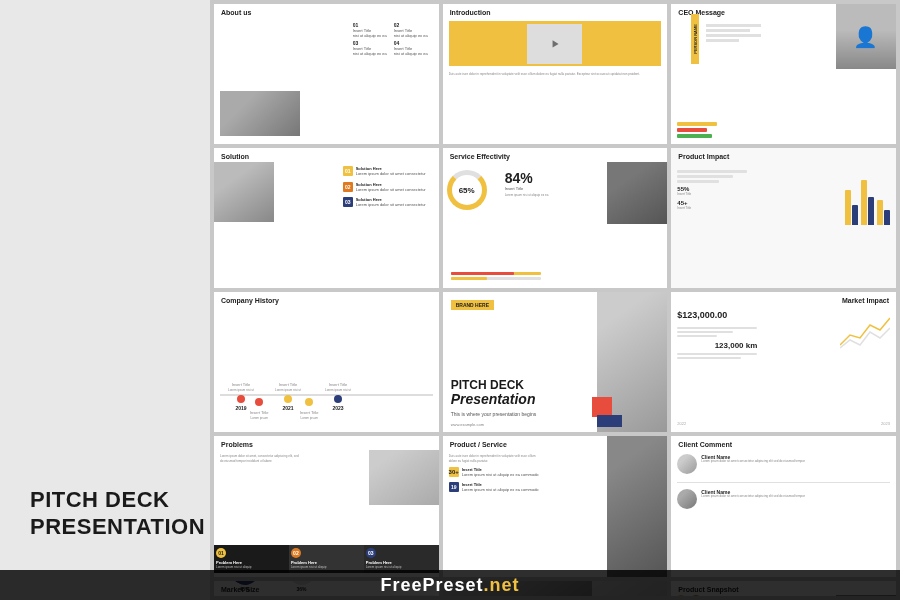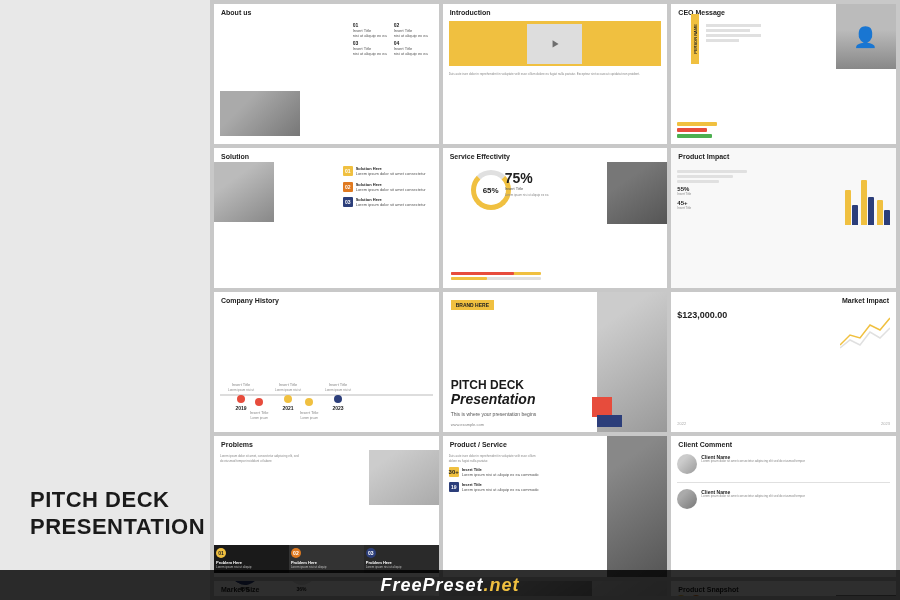--- a/index.html
+++ b/index.html
@@ -249,21 +249,21 @@
     .service-img {
       position: absolute;
       right: 0;
       top: 14px;
       width: 60px;
       height: 62px;
       background: linear-gradient(145deg, #777 30%, #555 100%);
     }
     .service-circle {
       position: absolute;
-      left: 28px;
+      left: 4px;
       top: 22px;
       width: 40px;
       height: 40px;
       border-radius: 50%;
       border: 5px solid #f0c040;
       border-top-color: #e0e0e0;
       display: flex;
       align-items: center;
       justify-content: center;
     }
@@ -764,21 +764,20 @@
       display: flex;
       align-items: center;
       justify-content: center;
       z-index: 100;
     }
     .watermark-text {
       font-size: 18px;
       font-weight: 700;
       color: #fff;
       letter-spacing: 1px;
-      font-style: italic;
     }
     .watermark-domain {
       color: #f0c040;
     }
 
     
     .mi-svg {
       width: 100%;
       height: 100%;
     }
@@ -859,21 +858,21 @@
         </div>
     </div>
   </div>
 
   <div class="slide-card service-card">
     <div class="slide-label">Service Effectivity</div>
     <div class="service-circle">
       <span class="service-pct">65%</span>
     </div>
     <div class="service-stat">
-      <div class="service-big">75%</div>
+      <div class="service-big">84%</div>
       <div style="font-size:4px;color:#555;">Insert Title</div>
       <div style="font-size:3px;color:#888;margin-top:2px;">Lorem ipsum nisi ut aliquip ex ea</div>
     </div>
     <div class="service-bars">
       <div class="service-bar-row">
           <div class="service-bar-bg">
             <div class="service-bar-fill" style="width:70%"></div>
           </div>
         </div>
       <div class="service-bar-row">
@@ -954,20 +953,28 @@
       <span style="font-size:12px;display:block;">PITCH DECK</span>
       <span style="font-size:14px;font-style:italic;">Presentation</span>
     </div>
     <div class="pitch-sub">This is where your presentation begins</div>
     <div class="pitch-url">www.example.com</div>
   </div>
 
   <div class="slide-card market-impact-card">
     <div class="slide-label">Market Impact</div>
     <div class="mi-big-num">$123,000.00</div>
+    <div class="mi-text-block">
+      <div class="mi-line"></div>
+      <div class="mi-line" style="width:70%"></div>
+      <div class="mi-line" style="width:50%"></div>
+      <div class="mi-km">123,000 km</div>
+      <div class="mi-line" style="margin-top:3px;"></div>
+      <div class="mi-line" style="width:80%"></div>
+    </div>
     <div class="mi-chart">
       <svg class="mi-svg" viewBox="0 0 50 40" preserveAspectRatio="none">
         <polyline points="0,35 10,25 20,28 30,15 40,20 50,8" fill="none" stroke="#f0c040" stroke-width="1.5"></polyline>
         <polyline points="0,38 10,30 20,35 30,22 40,28 50,18" fill="none" stroke="#e0e0e0" stroke-width="1.5"></polyline>
       </svg>
     </div>
     <div class="mi-axis">
       <span>2022</span>
       <span>2023</span>
     </div>

